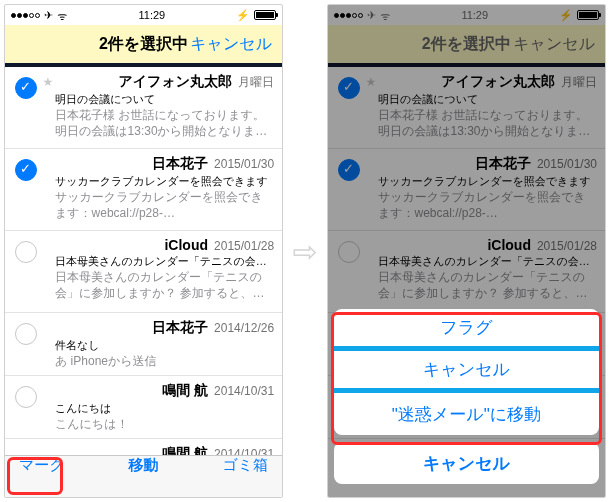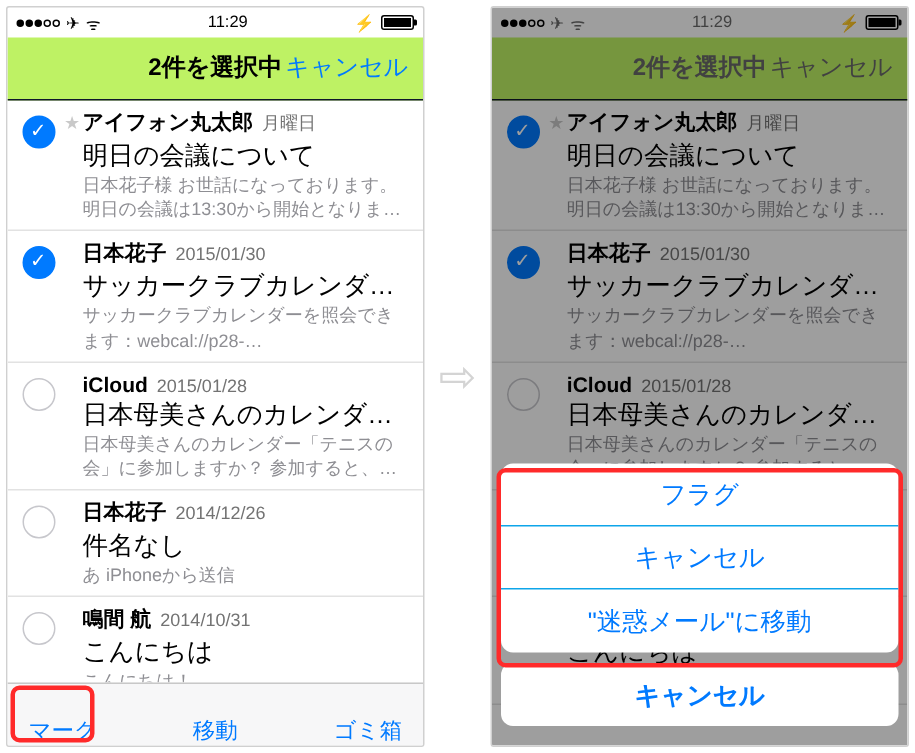--- a/index.html
+++ b/index.html
@@ -8,44 +8,44 @@
     .phone { width: 281px; height: 494px; background: #fff; border: 1px solid #d0d0d0; border-radius: 2px; display: flex; flex-direction: column; overflow: hidden; position: relative; }
     .dimlayer { position: absolute; inset: 0; background: rgba(0,0,0,0.38); z-index: 5; }
     .statusbar { height: 20px; display: flex; align-items: center; justify-content: space-between; padding: 0 6px; font-size: 11px; color: #000; }
     .statusbar .left, .statusbar .right { display: flex; align-items: center; gap: 4px; }
     .sb-dots { display: flex; gap: 1px; }
     .sb-dot { width: 5px; height: 5px; border: 0.7px solid #000; border-radius: 50%; }
     .sb-dot.f { background: #000; }
     .batt { width: 22px; height: 10px; border: 1px solid #000; border-radius: 2px; position: relative; }
     .batt::after { content: ""; position: absolute; right: -3px; top: 2px; width: 2px; height: 4px; background: #000; border-radius: 0 1px 1px 0; }
     .batt .fill { position: absolute; left: 1px; top: 1px; bottom: 1px; width: 90%; background: #000; }
-    .navbar { height: 42px; border-bottom: 1px solid #0f172a; display: flex; align-items: center; justify-content: center; position: relative; background: #bef264; }
+    .navbar { height: 42px; border-bottom: 4px solid #0f172a; display: flex; align-items: center; justify-content: center; position: relative; background: #fef9c3; }
     .navtitle { font-size: 16px; font-weight: 600; color: #000; }
     .navright { position: absolute; right: 10px; font-size: 16px; color: #007aff; }
     .list { flex: 1; overflow: hidden; background: #fff; }
     .row { display: flex; border-bottom: 1px solid #e2e2e2; padding: 6px 8px 6px 6px; min-height: 82px; }
     .row.short { min-height: 56px; }
     .selcol { width: 30px; display: flex; align-items: flex-start; justify-content: center; padding-top: 4px; }
     .circle { width: 22px; height: 22px; border: 1px solid #c7c7cc; border-radius: 50%; background: #fff; }
     .circle.sel { background: #007aff; border-color: #007aff; position: relative; }
     .circle.sel::after { content: "✓"; color: #fff; font-size: 13px; position: absolute; left: 4px; top: 1px; }
     .starcol { width: 14px; color: #c9c9c9; font-size: 12px; padding-top: 2px; text-align: center; }
     .body { flex: 1; min-width: 0; }
-    .line1 { display: flex; justify-content: flex-start; align-items: baseline; }
+    .line1 { display: flex; justify-content: flex-end; align-items: baseline; }
     .sender { font-size: 14px; font-weight: 700; color: #000; white-space: nowrap; overflow: hidden; text-overflow: ellipsis; }
     .date { font-size: 12px; color: #737373; margin-left: 6px; white-space: nowrap; }
-    .subject { font-size: 17px; color: #000; white-space: nowrap; overflow: hidden; text-overflow: ellipsis; margin-top: 1px; }
+    .subject { font-size: 11px; color: #000; white-space: nowrap; overflow: hidden; text-overflow: ellipsis; margin-top: 1px; }
     .preview { font-size: 12px; color: #8e8e93; line-height: 1.35; overflow: hidden; display: -webkit-box; -webkit-line-clamp: 2; -webkit-box-orient: vertical; }
-    .toolbar { height: 42px; border-top: 1px solid #c8c8c8; background: #f7f7f8; display: flex; align-items: flex-end; justify-content: space-between; padding: 0 14px; font-size: 15px; color: #007aff; }
-    .toolbar .mid { flex: 1; text-align: center; font-weight: 400; }
+    .toolbar { height: 42px; border-top: 1px solid #c8c8c8; background: #f7f7f8; display: flex; align-items: flex-start; justify-content: space-between; padding: 0 14px; font-size: 15px; color: #007aff; }
+    .toolbar .mid { flex: 1; text-align: center; font-weight: 700; }
     .hl-red { position: absolute; border: 3px solid #ff2a2a; border-radius: 6px; z-index: 20; pointer-events: none; }
     .arrow { width: 28px; display: flex; align-items: center; justify-content: center; color: #d4d4d4; font-size: 30px; }
     .sheet { position: absolute; left: 6px; right: 6px; bottom: 6px; z-index: 10; }
     .sheet-group { background: #fff; border-radius: 8px; overflow: hidden; margin-bottom: 7px; }
-    .sheet-item { height: 42px; display: flex; align-items: center; justify-content: center; font-size: 17px; color: #007aff; border-bottom: 1px solid #0ea5e9; }
+    .sheet-item { height: 42px; display: flex; align-items: center; justify-content: center; font-size: 17px; color: #007aff; border-bottom: 5px solid #0ea5e9; }
     .sheet-item:last-child { border-bottom: none; }
     .sheet-cancel { font-weight: 600; }
     .dim .statusbar, .dim .navbar .navtitle, .dim .navbar .navright { color: #6a6a6a; }
   </style>
 </head>
 <body>
 
 <div class="stage">
   <div class="phone" id="phoneA">
       <div class="statusbar">

